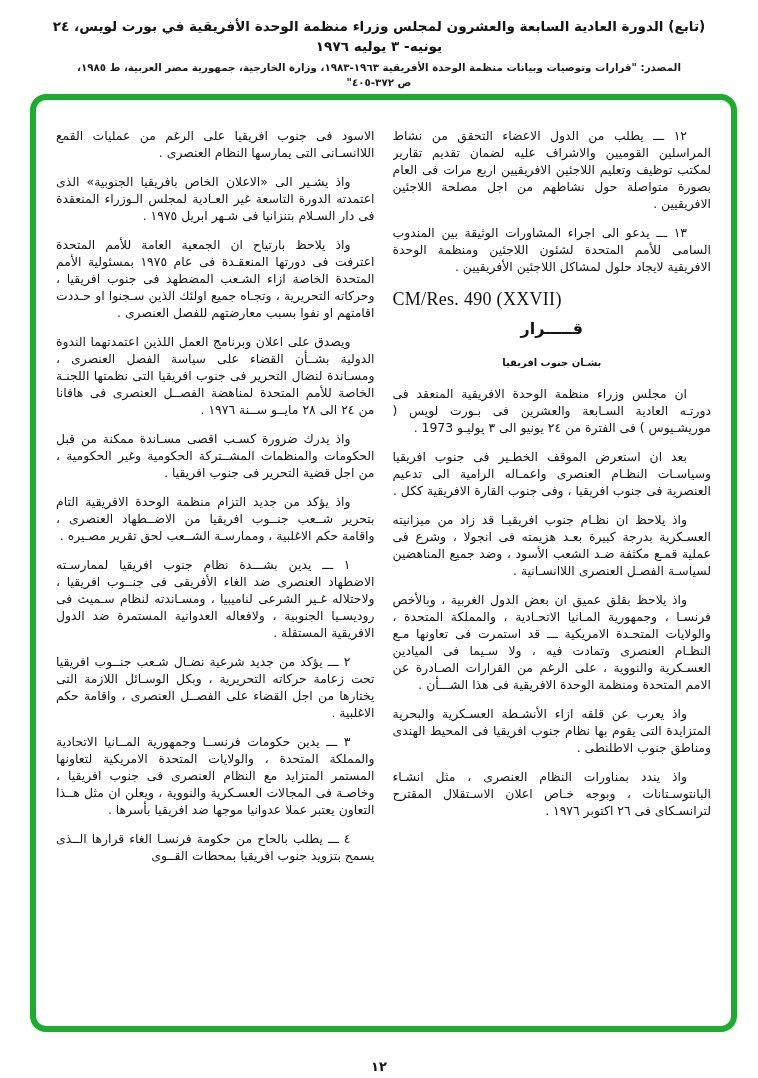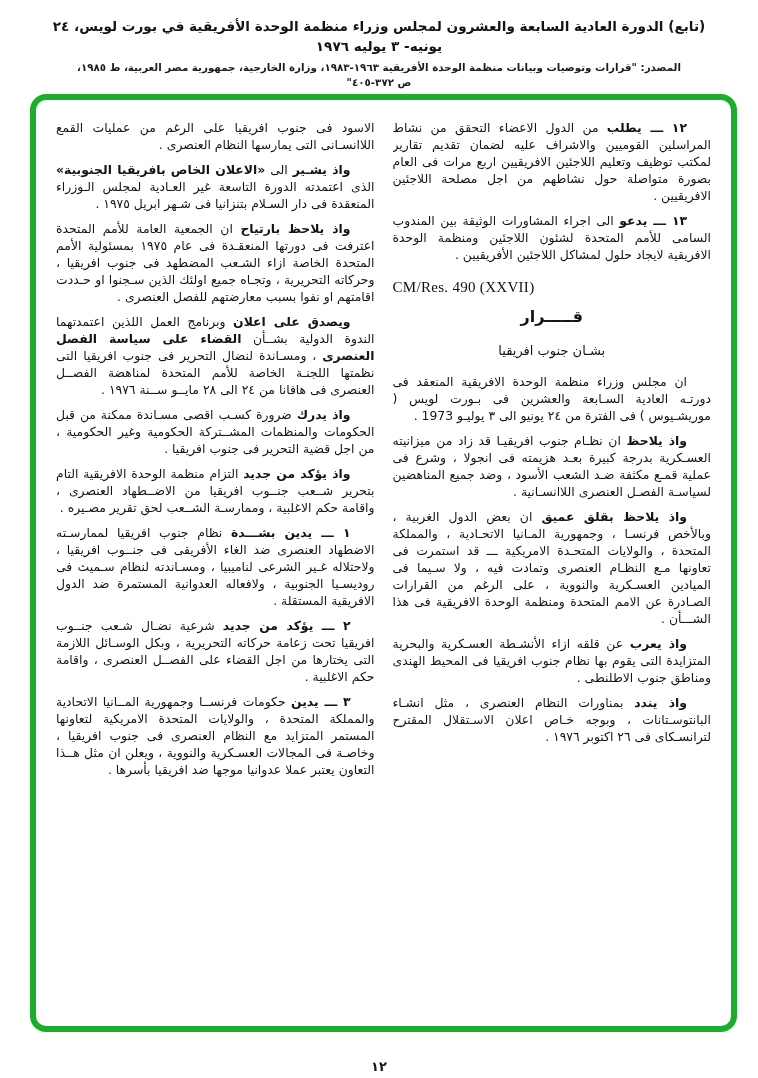--- a/index.html
+++ b/index.html
@@ -37,36 +37,36 @@
     height: 100%;
   }
   .column {
     flex: 1 1 0; min-width: 0;
     direction: rtl;
     text-align: justify;
     font-size: 12.4px;
     line-height: 17px;
     overflow: hidden;
   }
-  p.para { margin: 4px 0 8px 0; text-indent: 24px; }
+  p.para { margin: 12px 0 8px 0; text-indent: 24px; }
   p.para.no-indent { text-indent: 0; }
-  .b { font-weight: bold; }
+  .b { font-weight: normal; }
 
   .res-code {
     direction: ltr; text-align: left;
     font-family: "Liberation Serif", serif;
-    font-size: 15px; letter-spacing: 0.3px;
+    font-size: 18px; letter-spacing: 0.3px;
     margin: 16px 0 12px 0; color: #111;
   }
   .col-heading {
     text-align: center; font-weight: bold; font-size: 16px;
     margin: 6px 0 10px 0;
   }
   .col-subheading {
-    text-align: center; font-weight: normal; font-size: 13px;
+    text-align: center; font-weight: bold; font-size: 10px;
     margin: 17px 0 14px 0;
   }
 
   .page-number {
     position: absolute; bottom: 4px; left: 0; right: 0;
     text-align: center; font-weight: bold; font-size: 13px;
     direction: rtl;
   }
 </style>
 </head>
@@ -81,34 +81,36 @@
 
   <div class="content-box" style="border-color: rgb(27, 174, 44);">
     <div class="columns">
       <div class="column" id="col-right">
           <p class="para"><span class="b">١٢ ـــ يطلب</span><span> من الدول الاعضاء التحقق من نشاط المراسلين القوميين والاشراف عليه لضمان تقديم تقارير لمكتب توظيف وتعليم اللاجئين الافريقيين اربع مرات فى العام بصورة متواصلة حول نشاطهم من اجل مصلحة اللاجئين الافريقيين .</span></p>
           <p class="para"><span class="b">١٣ ـــ يدعو</span><span> الى اجراء المشاورات الوثيقة بين المندوب السامى للأمم المتحدة لشئون اللاجئين ومنظمة الوحدة الافريقية لايجاد حلول لمشاكل اللاجئين الأفريقيين .</span></p>
           <div class="res-code">CM/Res. 490 (XXVII)</div>
           <div class="col-heading">قـــــرار</div>
           <div class="col-subheading">بشـان جنوب افريقيا</div>
           <p class="para"><span>ان مجلس وزراء منظمة الوحدة الافريقية المنعقد فى دورتـه العادية السـابعة والعشرين فى بـورت لويس ( موريشـيوس ) فى الفترة من ٢٤ يونيو الى ٣ يوليـو 1973 .</span></p>
+          <p class="para"><span class="b">بعد ان استعرض</span><span> الموقف الخطـير فى جنوب افريقيا وسياسـات النظـام العنصرى واعمـاله الرامية الى تدعيم العنصرية فى جنوب افريقيا ، وفى جنوب القارة الافريقية ككل .</span></p>
           <p class="para"><span class="b">واذ يلاحظ</span><span> ان نظـام جنوب افريقيـا قد زاد من ميزانيته العسـكرية بدرجة كبيرة بعـد هزيمته فى انجولا ، وشرع فى عملية قمـع مكثفة ضـد الشعب الأسود ، وضد جميع المناهضين لسياسـة الفصـل العنصرى اللاانسـانية .</span></p>
           <p class="para"><span class="b">واذ يلاحظ بقلق عميق</span><span> ان بعض الدول الغربية ، وبالأخص فرنسـا ، وجمهورية المـانيا الاتحـادية ، والمملكة المتحدة ، والولايات المتحـدة الامريكية ـــ قد استمرت فى تعاونها مـع النظـام العنصرى وتمادت فيه ، ولا سـيما فى الميادين العسـكرية والنووية ، على الرغم من القرارات الصـادرة عن الامم المتحدة ومنظمة الوحدة الافريقية فى هذا الشـــأن .</span></p>
           <p class="para"><span class="b">واذ يعرب</span><span> عن قلقه ازاء الأنشـطة العسـكرية والبحرية المتزايدة التى يقوم بها نظام جنوب افريقيا فى المحيط الهندى ومناطق جنوب الاطلنطى .</span></p>
           <p class="para"><span class="b">واذ يندد</span><span> بمناورات النظام العنصرى ، مثل انشـاء البانتوسـتانات ، وبوجه خـاص اعلان الاسـتقلال المقترح لترانسـكاى فى ٢٦ اكتوبر ١٩٧٦ .</span></p>
         </div>
       <div class="column" id="col-left">
           <p class="para no-indent"><span>الاسود فى جنوب افريقيا على الرغم من عمليات القمع اللاانسـانى التى يمارسها النظام العنصرى .</span></p>
           <p class="para"><span class="b">واذ يشـير</span><span> الى </span><span class="b">«الاعلان الخاص بافريقيا الجنوبية»</span><span> الذى اعتمدته الدورة التاسعة غير العـادية لمجلس الـوزراء المنعقدة فى دار السـلام بتنزانيا فى شـهر ابريل ١٩٧٥ .</span></p>
           <p class="para"><span class="b">واذ يلاحظ بارتياح</span><span> ان الجمعية العامة للأمم المتحدة اعترفت فى دورتها المنعقـدة فى عام ١٩٧٥ بمسئولية الأمم المتحدة الخاصة ازاء الشـعب المضطهد فى جنوب افريقيا ، وحركاته التحريرية ، وتجـاه جميع اولئك الذين سـجنوا او حـددت اقامتهم او نفوا بسبب معارضتهم للفصل العنصرى .</span></p>
           <p class="para"><span class="b">ويصدق على اعلان</span><span> وبرنامج العمل اللذين اعتمدتهما الندوة الدولية بشــأن </span><span class="b">القضاء على سياسة الفصل العنصرى</span><span> ، ومسـاندة لنضال التحرير فى جنوب افريقيا التى نظمتها اللجنـة الخاصة للأمم المتحدة لمناهضة الفصــل العنصرى فى هافانا من ٢٤ الى ٢٨ مايــو ســنة ١٩٧٦ .</span></p>
           <p class="para"><span class="b">واذ يدرك</span><span> ضرورة كسـب اقصى مسـاندة ممكنة من قبل الحكومات والمنظمات المشــتركة الحكومية وغير الحكومية ، من اجل قضية التحرير فى جنوب افريقيا .</span></p>
           <p class="para"><span class="b">واذ يؤكد من جديد</span><span> التزام منظمة الوحدة الافريقية التام بتحرير شــعب جنــوب افريقيا من الاضــطهاد العنصرى ، واقامة حكم الاغلبية ، وممارسـة الشــعب لحق تقرير مصـيره .</span></p>
           <p class="para"><span class="b">١ ـــ يدين بشـــدة</span><span> نظام جنوب افريقيا لممارسـته الاضطهاد العنصرى ضد الغاء الأفريقى فى جنــوب افريقيا ، ولاحتلاله غـير الشرعى لناميبيا ، ومسـاندته لنظام سـميث فى روديسـيا الجنوبية ، ولافعاله العدوانية المستمرة ضد الدول الافريقية المستقلة .</span></p>
           <p class="para"><span class="b">٢ ـــ يؤكد من جديد</span><span> شرعية نضـال شـعب جنــوب افريقيا تحت زعامة حركاته التحريرية ، وبكل الوسـائل اللازمة التى يختارها من اجل القضاء على الفصــل العنصرى ، واقامة حكم الاغلبية .</span></p>
           <p class="para"><span class="b">٣ ـــ يدين</span><span> حكومات فرنســا وجمهورية المــانيا الاتحادية والمملكة المتحدة ، والولايات المتحدة الامريكية لتعاونها المستمر المتزايد مع النظام العنصرى فى جنوب افريقيا ، وخاصـة فى المجالات العسـكرية والنووية ، ويعلن ان مثل هــذا التعاون يعتبر عملا عدوانيا موجها ضد افريقيا بأسرها .</span></p>
+          <p class="para"><span class="b">٤ ـــ يطلب بالحاح</span><span> من حكومة فرنسـا الغاء قرارها الــذى يسمح بتزويد جنوب افريقيا بمحطات القــوى</span></p>
         </div>
     </div>
   </div>
 
   <div class="page-number">١٢</div>
 
 </div>
 
 </body></html>

